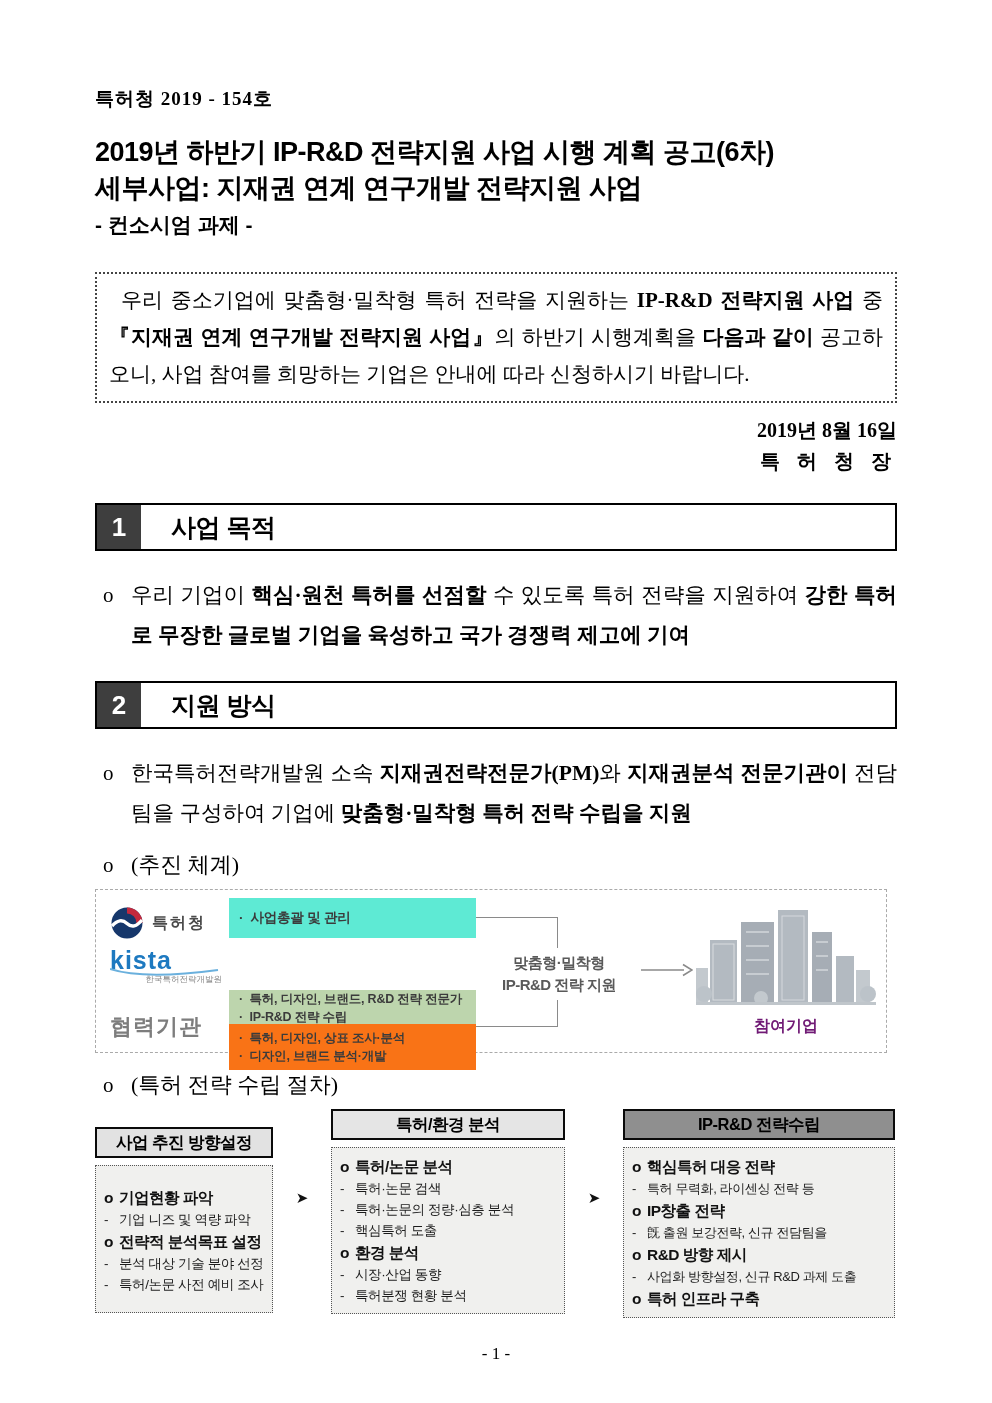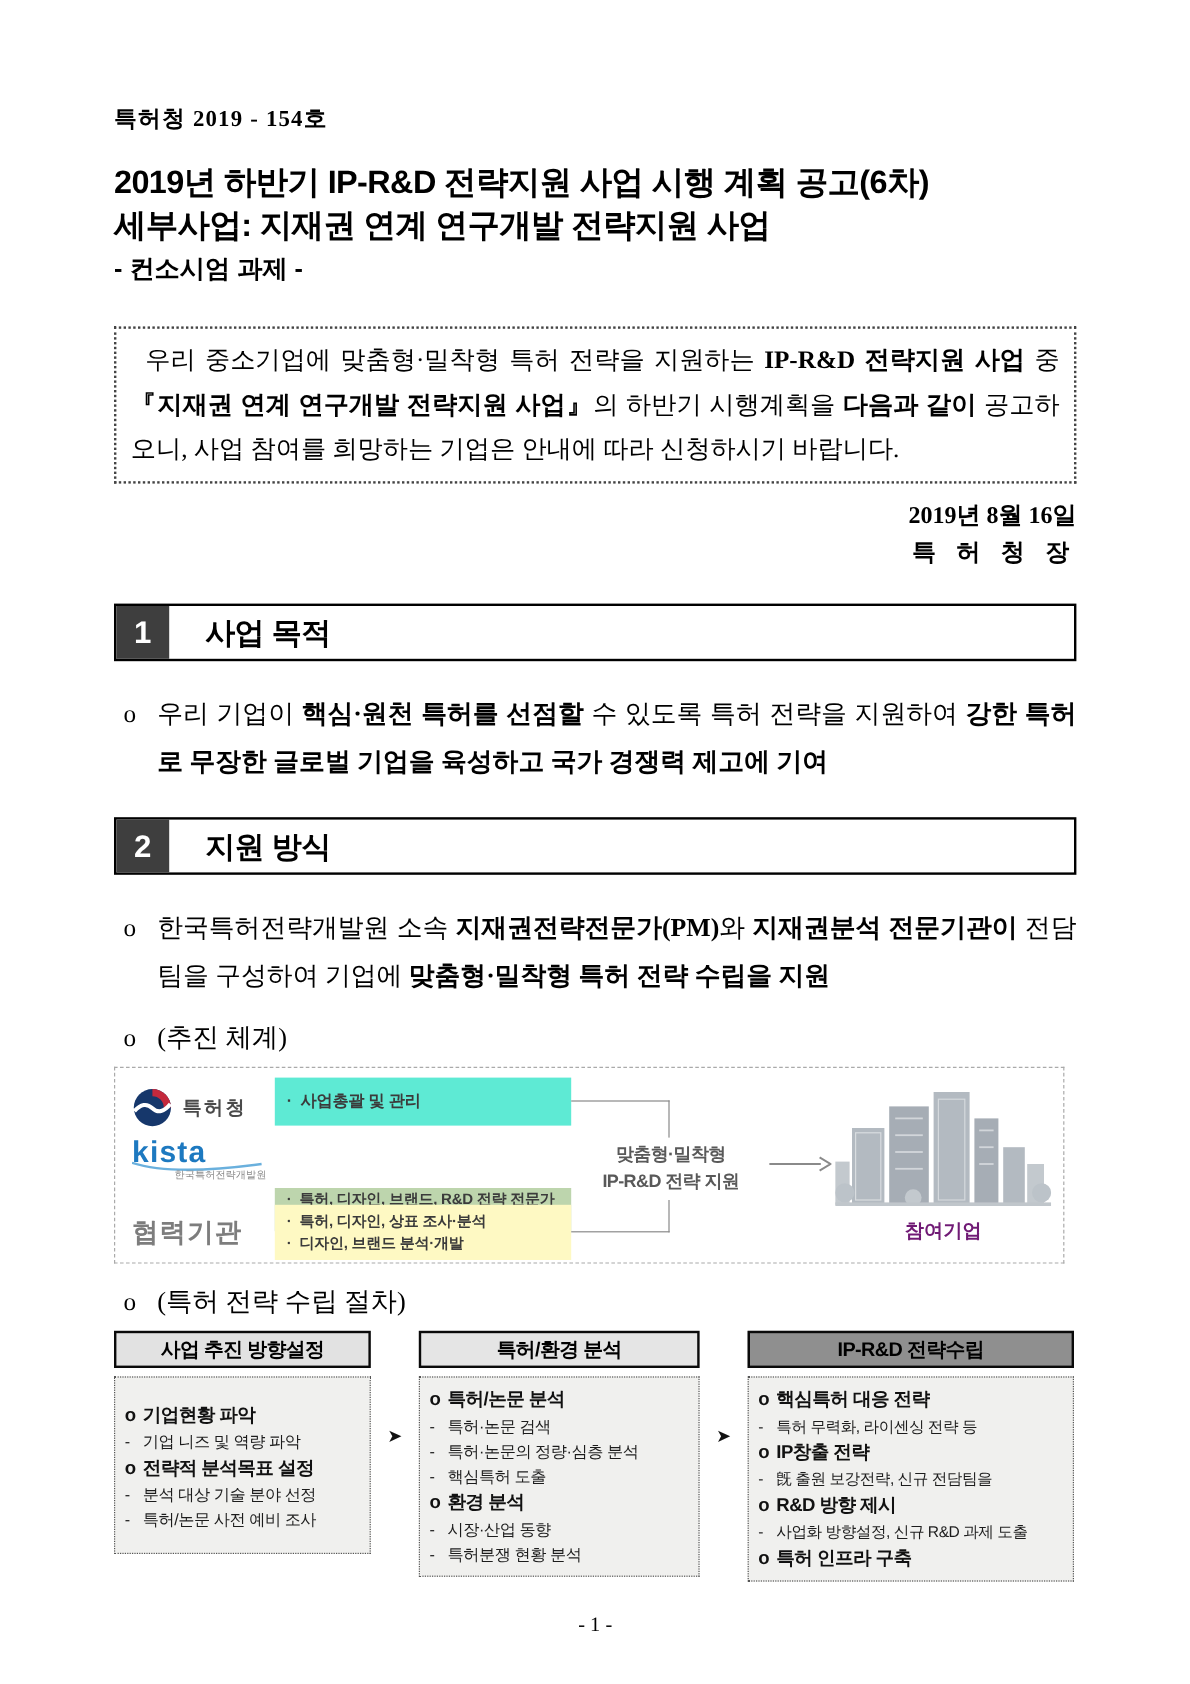--- a/index.html
+++ b/index.html
@@ -87,21 +87,21 @@
   .fw-arrow { position:absolute; left:545px; top:72px; }
   .fw-buildings { position:absolute; left:600px; top:16px; }
   .fw-target-label {
     position:absolute; left:600px; top:126px; width:180px; text-align:center;
     font-family:"Liberation Sans", sans-serif; font-size:16px; font-weight:800; color:#701a75;
   }
 
   
   .procedure { margin-top:8px; width:800px; display:flex; justify-content:space-between; align-items:flex-start; }
   .proc-col { display:flex; flex-direction:column; }
-  .proc-col-1 { width:214px; }
+  .proc-col-1 { width:178px;margin-top:18px; }
   .proc-col-2 { width:234px; }
   .proc-col-3 { width:272px;justify-content:flex-end; }
   .proc-header {
     border:2px solid #0a0a0a; height:31px; display:flex; align-items:center; justify-content:center;
     font-family:"Liberation Sans", sans-serif; font-size:16.5px; font-weight:800; letter-spacing:-0.5px;
   }
   .proc-body {
     margin-top:7px; border:1.5px dotted #555; background:#f0f0ee; padding:7px 8px; min-height:148px;
     font-family:"Liberation Sans", sans-serif;
   }
@@ -185,21 +185,21 @@
 
     <div class="fw-box fw-box-1" style="background-color: #5eead4;">
       <div class="fw-item">사업총괄 및 관리</div>
     </div>
 
     <div class="fw-box fw-box-2" style="background-color: rgb(189, 213, 173);">
       <div class="fw-item">특허, 디자인, 브랜드, R&amp;D 전략 전문가</div>
       <div class="fw-item">IP-R&amp;D 전략 수립</div>
     </div>
 
-    <div class="fw-box fw-box-3" style="background-color: #fef9c3;">
+    <div class="fw-box fw-box-3" style="background-color: #f97316; margin-top: 20px;">
       <div class="fw-item">특허, 디자인, 상표 조사·분석</div>
       <div class="fw-item">디자인, 브랜드 분석·개발</div>
     </div>
 
     <div class="fw-hline fw-hline-top"></div>
     <div class="fw-hline fw-hline-bot"></div>
     <div class="fw-vline"></div>
 
     <div class="fw-support">
       <div>맞춤형·밀착형</div>

